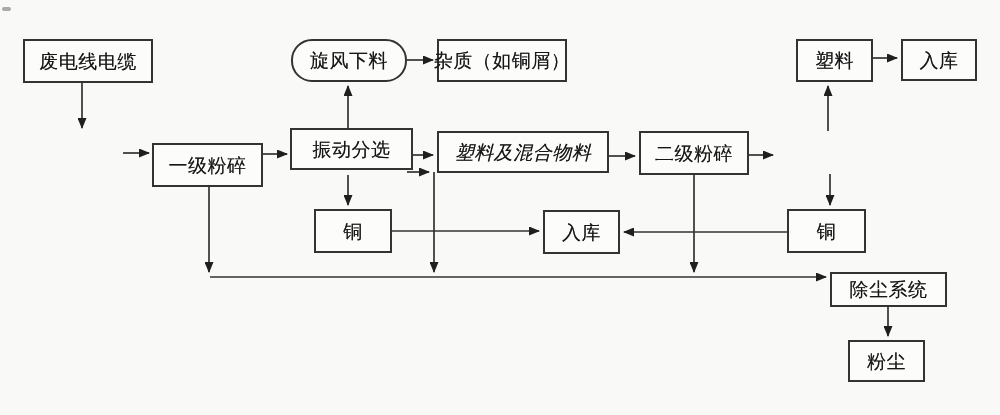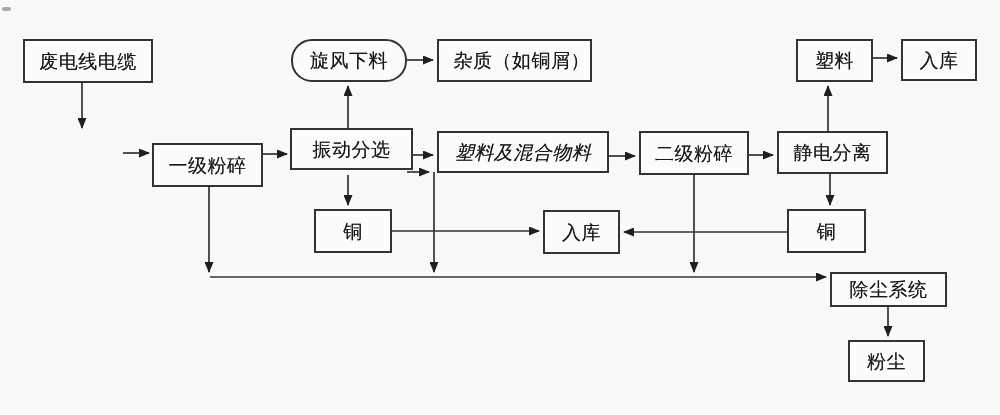--- a/index.html
+++ b/index.html
@@ -92,31 +92,28 @@
     </div>
     <div class="node" style="left: 152px; top: 143px; width: 111px; height: 44px;">
       <span>一级粉碎</span>
     </div>
     <div class="node" style="left: 290px; top: 128px; width: 123px; height: 42px;">
       <span>振动分选</span>
     </div>
     <div class="node" style="left: 291px; top: 39px; width: 116px; height: 43px; border-radius: 21px;">
       <span>旋风下料</span>
     </div>
-    <div class="node" style="left: 437px; top: 39px; width: 155px; height: 43px; justify-content: flex-end;">
+    <div class="node" style="left: 437px; top: 39px; width: 130px; height: 43px;">
       <span>杂质（如铜屑）</span>
     </div>
     <div class="node" style="left: 437px; top: 131px; width: 172px; height: 42px; font-style: italic;">
       <span>塑料及混合物料</span>
     </div>
     <div class="node" style="left: 639px; top: 131px; width: 110px; height: 44px;">
       <span>二级粉碎</span>
-    </div>
-    <div class="node" style="left: 777px; top: 131px; width: 111px; height: 43px;">
-      <span>静电分离</span>
     </div>
     <div class="node" style="left: 796px; top: 39px; width: 77px; height: 43px;">
       <span>塑料</span>
     </div>
     <div class="node" style="left: 901px; top: 39px; width: 76px; height: 42px;">
       <span>入库</span>
     </div>
     <div class="node" style="left: 314px; top: 209px; width: 78px; height: 44px;">
       <span>铜</span>
     </div>

